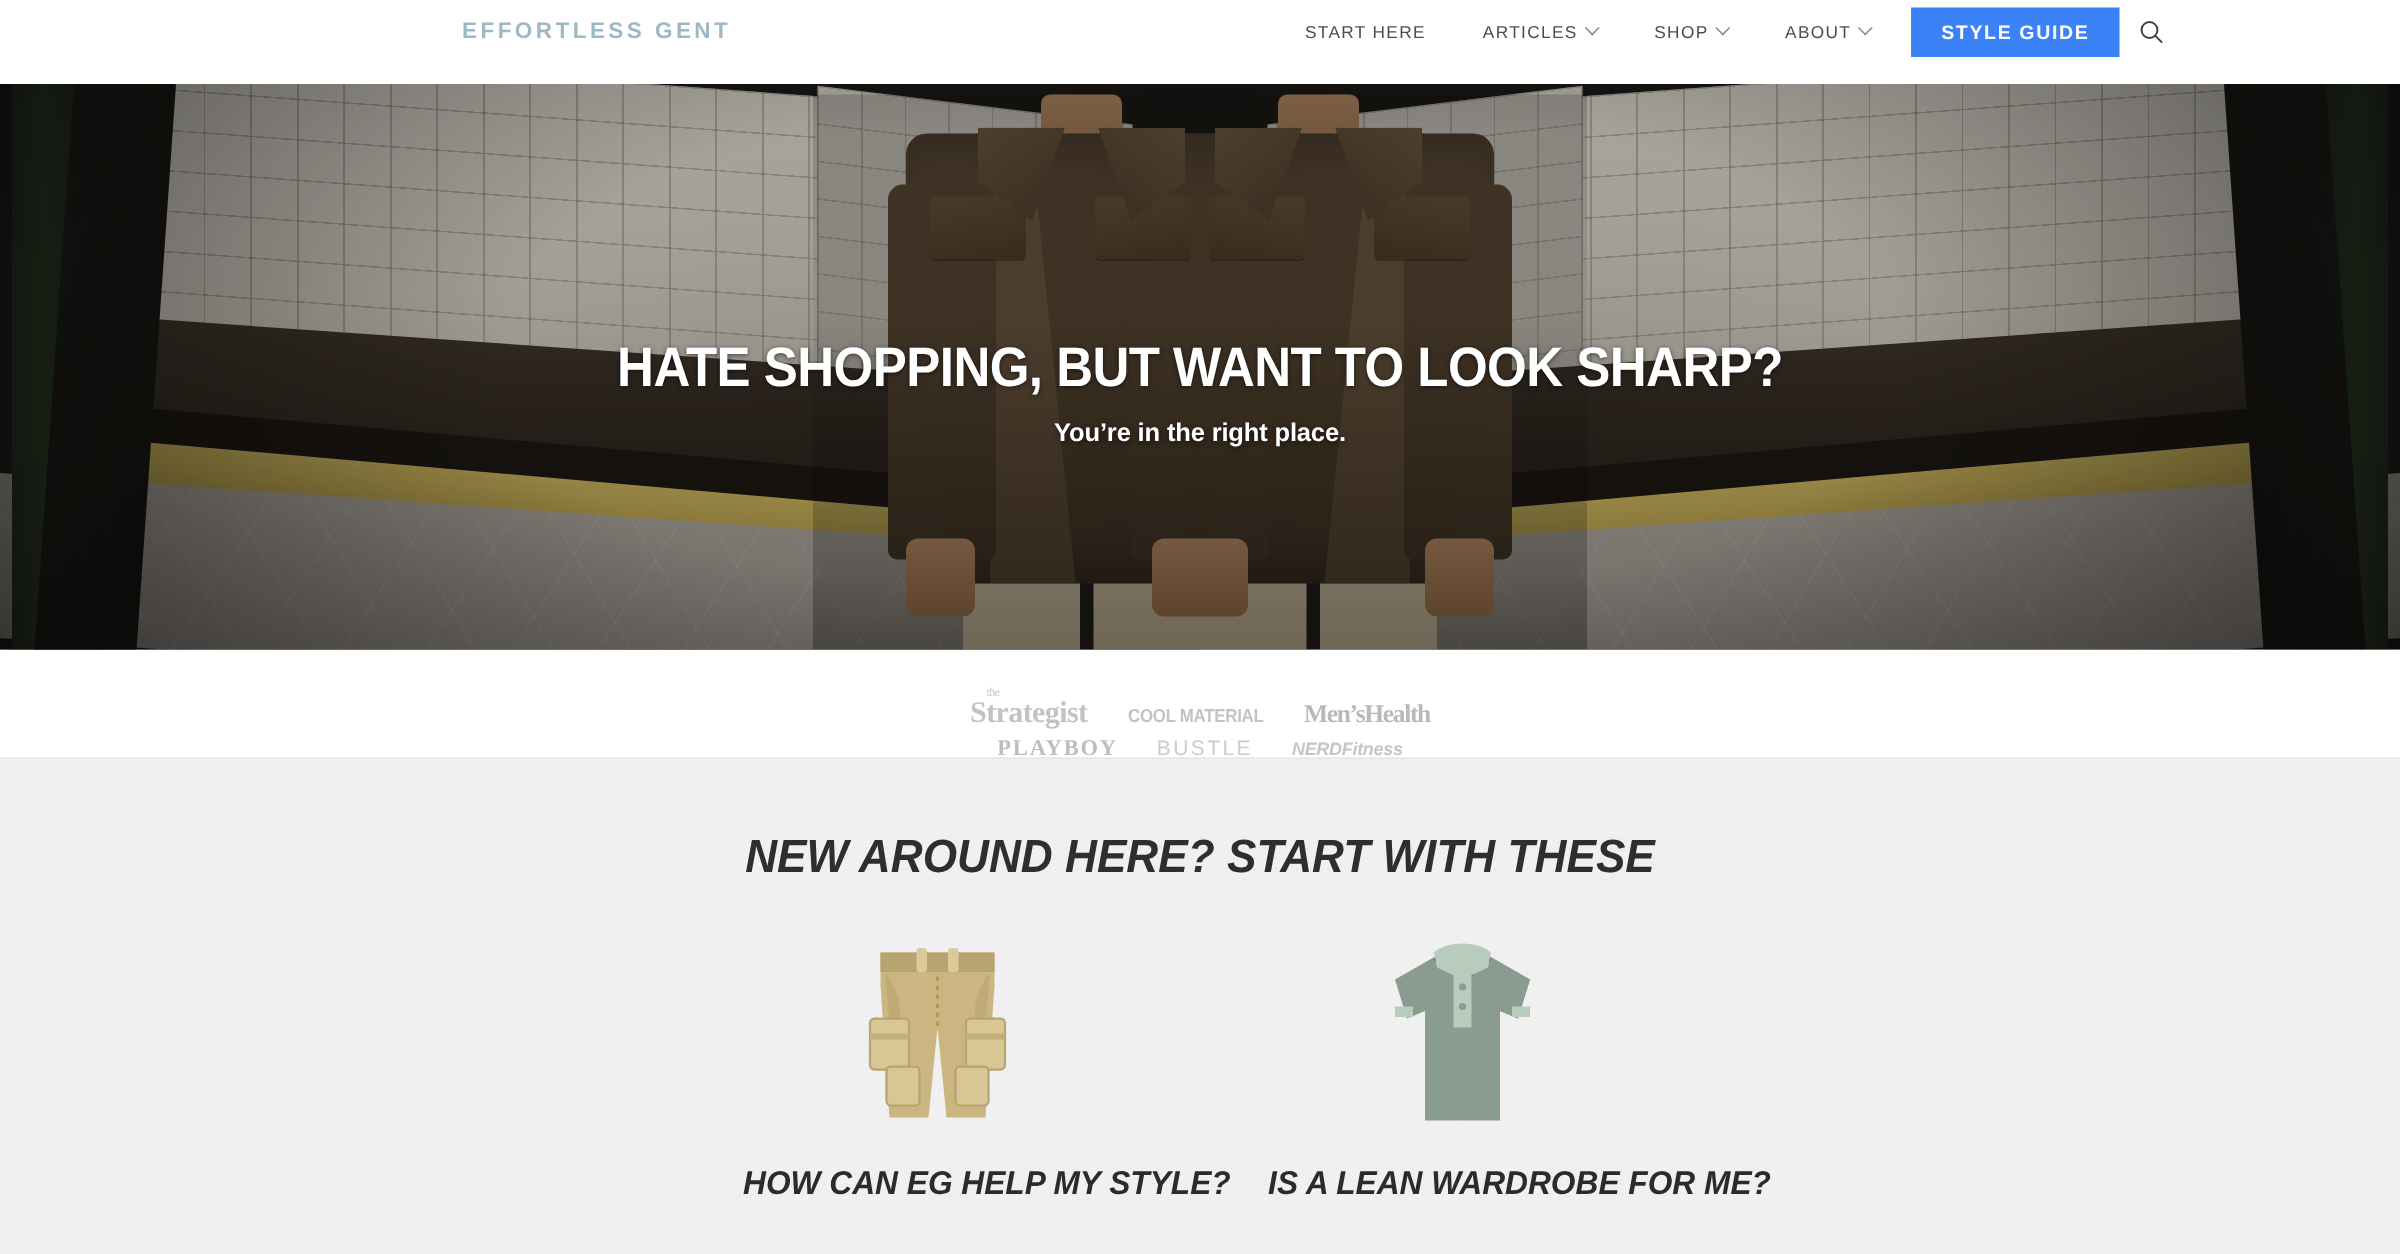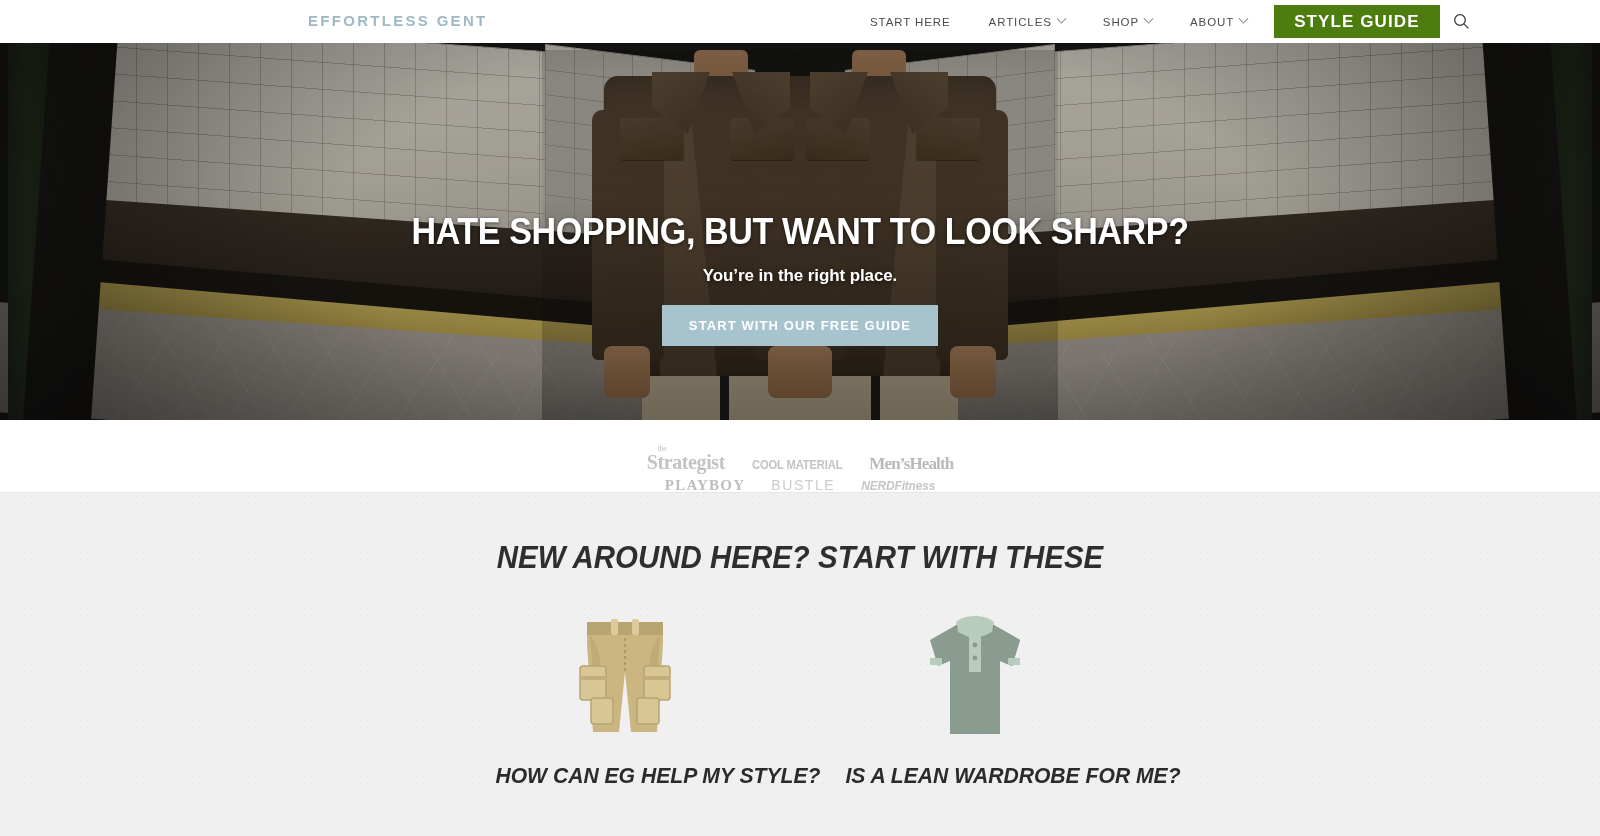--- a/index.html
+++ b/index.html
@@ -6,21 +6,21 @@
   html, body { width:1600px; height:836px; overflow:hidden; }
   body {
     font-family:"Liberation Sans", sans-serif;
     background:#ffffff;
     -webkit-font-smoothing:antialiased;
   }
 
   
   .header {
     position:relative;
-    height:43px;
+    height:56px;
     background:#ffffff;
     display:flex;
     align-items:center;
     z-index:20;
     border-radius:19px;
   }
   .logo {
     position:absolute;
     left:308px;
     top:12px;
@@ -55,23 +55,23 @@
     display:inline-block;
     width:7px; height:7px;
     border-right:1.3px solid #8a8a8a;
     border-bottom:1.3px solid #8a8a8a;
     transform:rotate(45deg) translate(-2px,-2px);
   }
   .nav-cta {
     display:flex;
     align-items:center;
     justify-content:center;
-    background:#4d7c0f;
+    background:#3b82f6;
     color:#ffffff;
-    font-size:17px;
+    font-size:13px;
     font-weight:700;
     letter-spacing:1.1px;
     padding:0 20px;
     height:33px;
     align-self:center;
     margin-left:8px;
     cursor:pointer;
     white-space:nowrap;
   }
   .search-btn {
@@ -466,21 +466,20 @@
         <div class="subj-shade"></div>
       </div>
     </div>
   </div>
 
   <div class="hero-overlay"></div>
 
   <div class="hero-content">
     <div class="hero-title">HATE SHOPPING, BUT WANT TO LOOK SHARP?</div>
     <div class="hero-sub">You’re in the right place.</div>
-    <div class="hero-btn">START WITH OUR FREE GUIDE</div>
   </div>
 </div>
 
 <div class="press">
   <div class="press-row">
     <span class="press-logo pl-strategist"><i class="the">the</i><span>Strategist</span></span>
     <span class="press-logo pl-cool">COOL MATERIAL</span>
     <span class="press-logo pl-mh">Men’sHealth</span>
   </div>
   <div class="press-row two">

